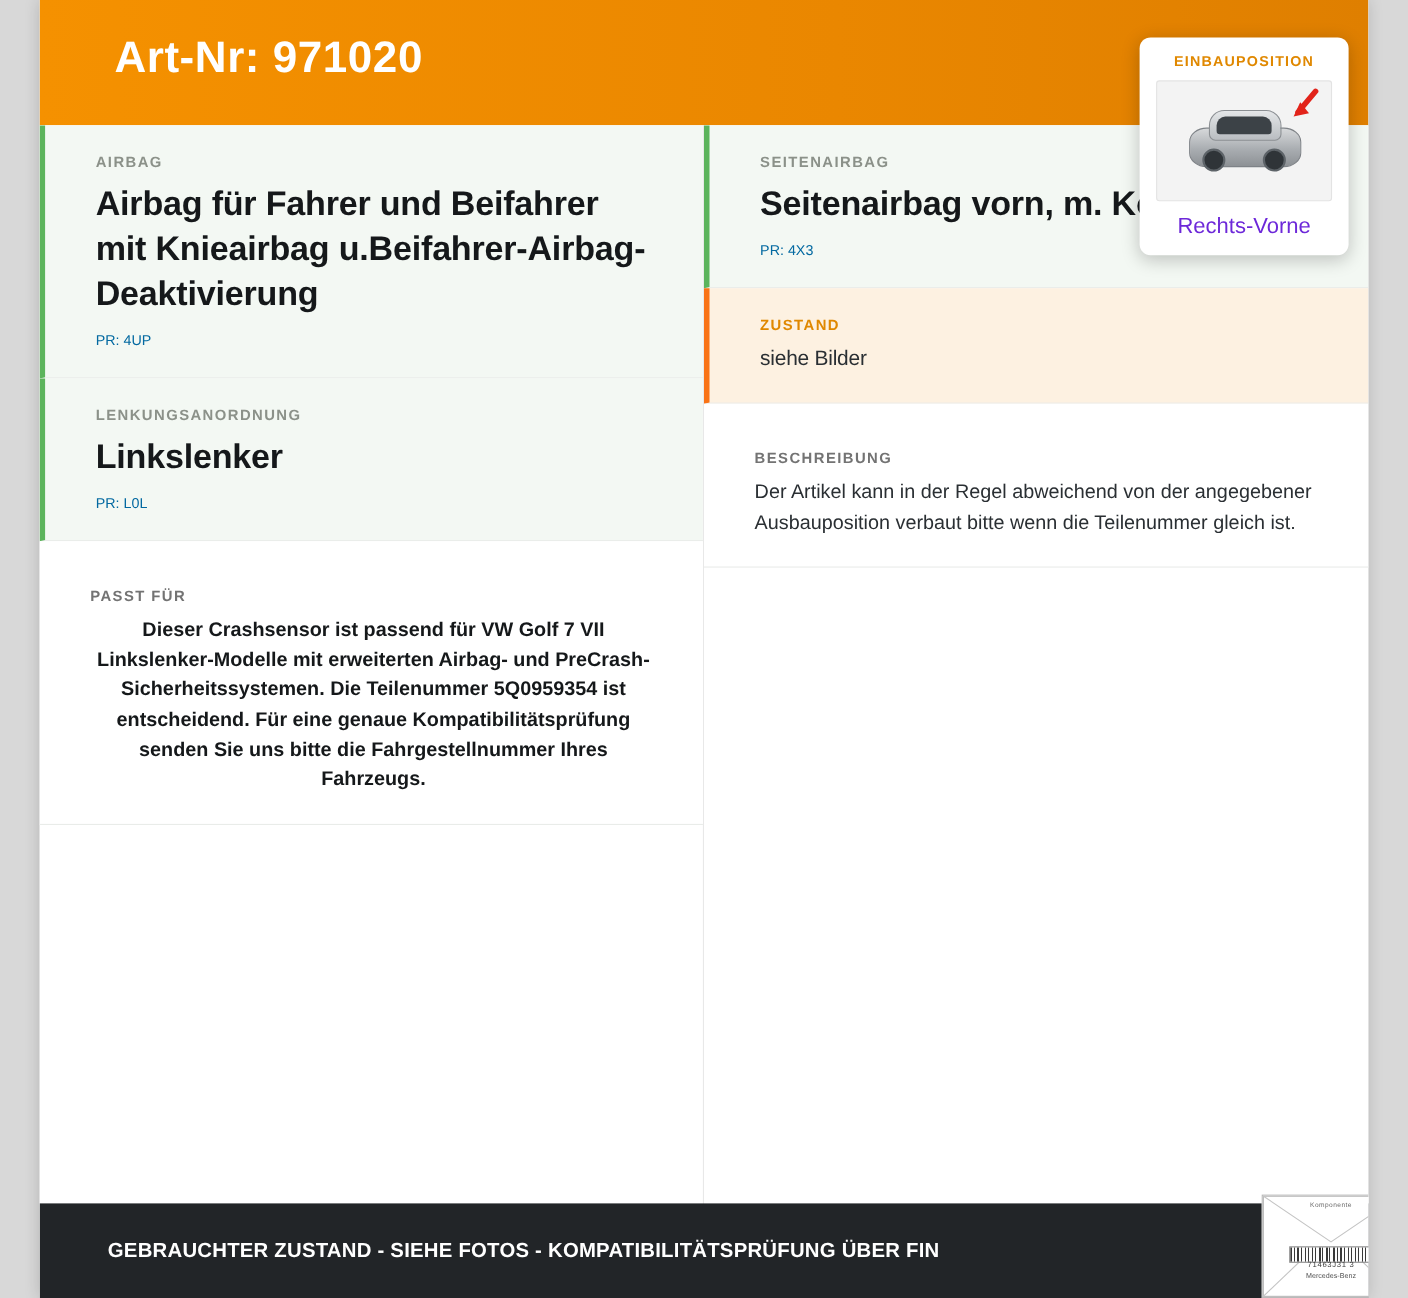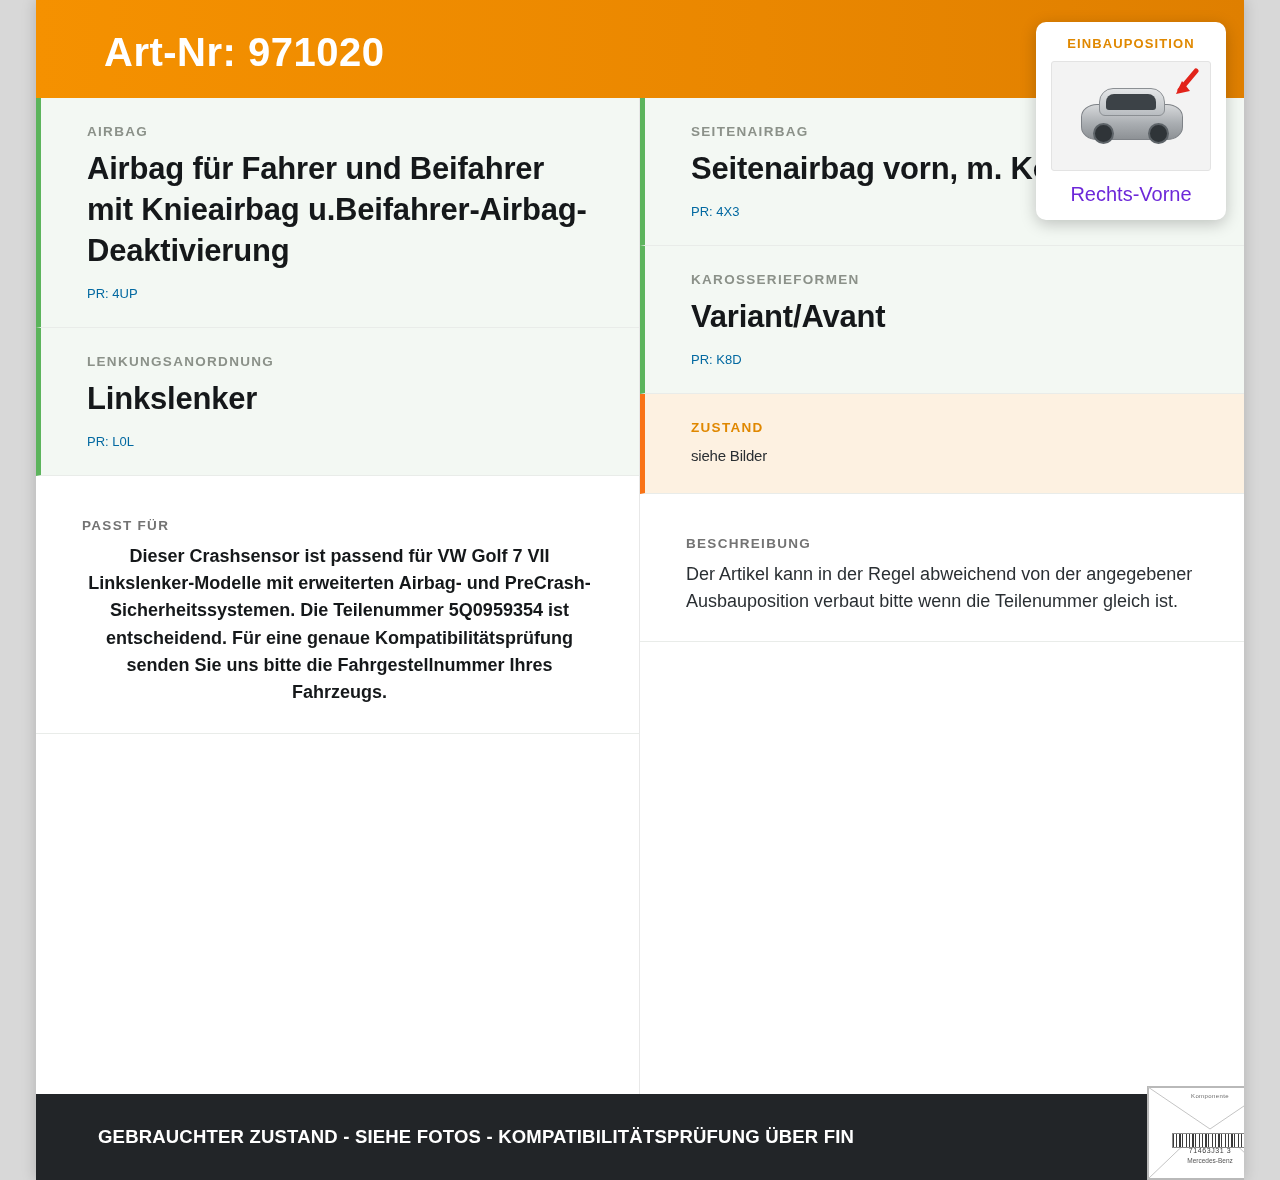--- a/index.html
+++ b/index.html
@@ -18,21 +18,21 @@
     left: 36px;
     top: 0;
     width: 1208px;
     height: 1180px;
     background: #ffffff;
     box-shadow: 0 0 14px rgba(0,0,0,0.18);
     overflow: hidden;
   }
   
   .header {
-    height: 98px;
+    height: 114px;
     background: linear-gradient(90deg, #f59100 0%, #ea8700 60%, #df7f00 100%);
     position: relative;
     padding-left: 36px;
   }
   .header-title {
     position: absolute;
     left: 68px;
     top: 30px;
     font-size: 40px;
     font-weight: bold;
@@ -82,21 +82,21 @@
   .card.orange .card-label { color: #e08800; }
   .card.plain .card-label { color: #737373; margin-top: 16px; }
   .card-value {
     font-size: 31px;
     font-weight: bold;
     color: #15181a;
     line-height: 1.32;
     letter-spacing: -0.2px;
   }
   .card-value.small {
-    font-size: 15px;
+    font-size: 19px;
     font-weight: normal;
     color: #2a2f33;
     line-height: 1.45;
   }
   .card-pr {
     font-size: 13px;
     color: #0369a1;
     margin-top: 14px;
   }
   .card-text {
@@ -106,21 +106,21 @@
   }
   .card-text.bold {
     font-weight: bold;
     color: #15181a;
     text-align: center;
   }
   
   .einbau {
     position: absolute;
     right: 18px;
-    top: 22px;
+    top: 34px;
     width: 190px;
     background: #ffffff;
     border-radius: 10px;
     box-shadow: 0 4px 16px rgba(0,0,0,0.22);
     padding: 14px 14px 14px 14px;
     box-sizing: border-box;
     z-index: 30;
     text-align: center;
   }
   .einbau-label {
@@ -317,25 +317,20 @@
     </div>
 
     <div class="col col-right">
 
       <div class="card green">
         <div class="card-label">SEITENAIRBAG</div>
         <div class="card-value">Seitenairbag vorn, m. Kopfairbag</div>
         <div class="card-pr">PR: 4X3</div>
       </div>
 
-      <div class="card green">
-        <div class="card-label">KAROSSERIEFORMEN</div>
-        <div class="card-value">Variant/Avant</div>
-        <div class="card-pr">PR: K8D</div>
-      </div>
 
       <div class="card orange">
         <div class="card-label">ZUSTAND</div>
         <div class="card-value small">siehe Bilder</div>
       </div>
 
       <div class="card plain">
         <div class="card-label">BESCHREIBUNG</div>
         <div class="card-text">Der Artikel kann in der Regel abweichend von der angegebener Ausbauposition verbaut bitte wenn die Teilenummer gleich ist.</div>
       </div>

